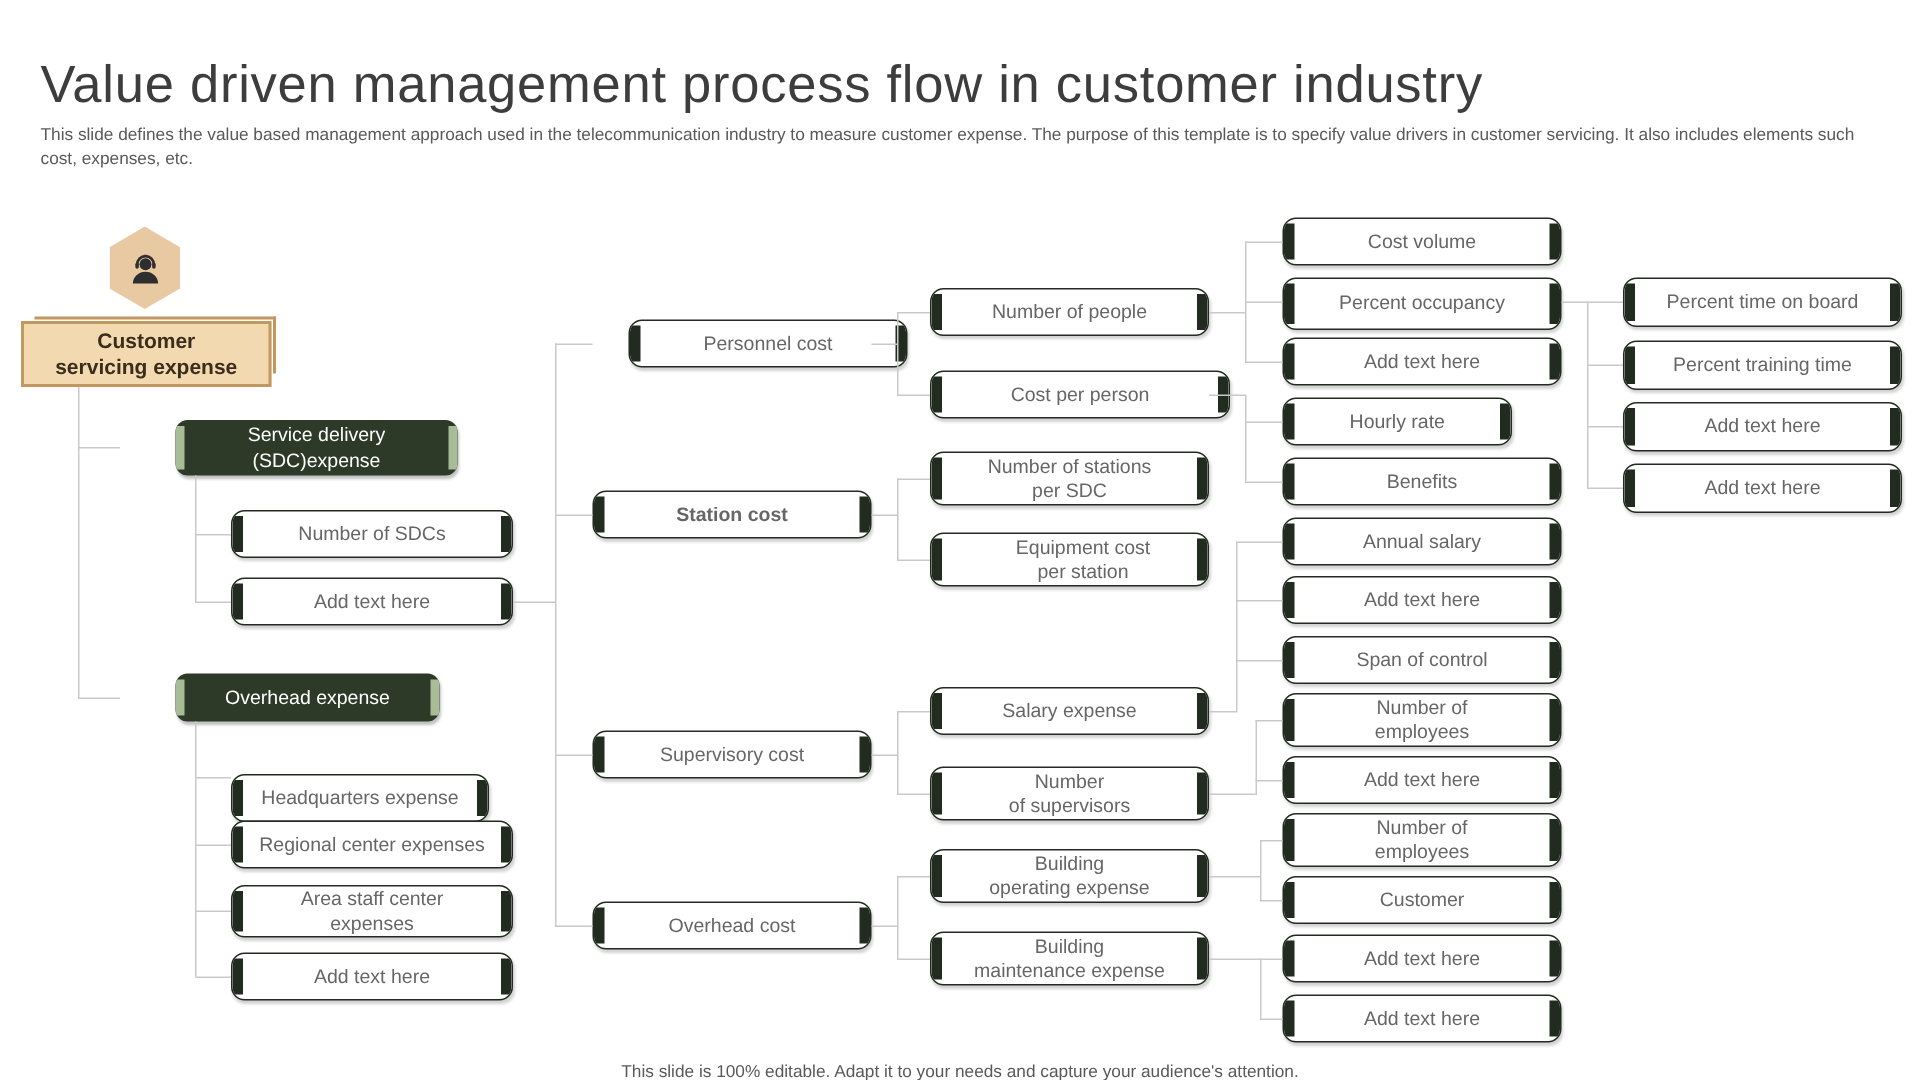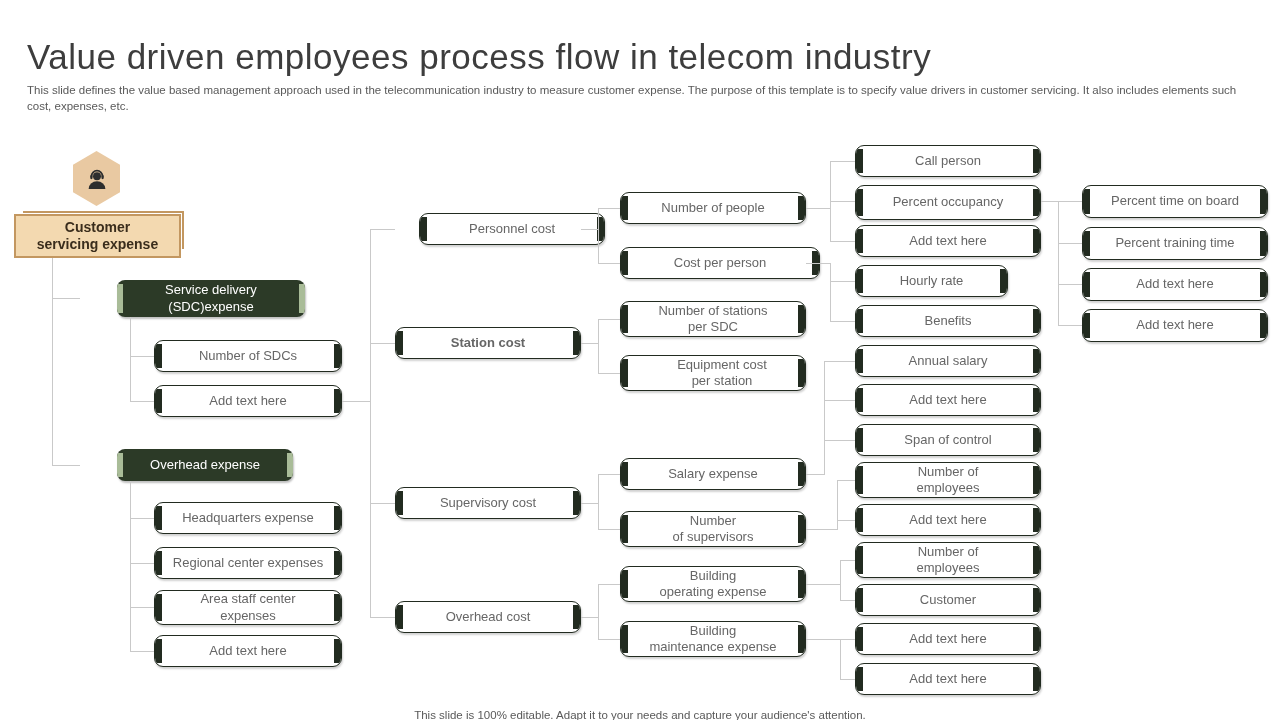--- a/index.html
+++ b/index.html
@@ -62,21 +62,21 @@
   .hexagon{
     position:absolute;left:73px;top:151px;width:47px;height:55px;
     background:var(--hex_fill);
     clip-path:polygon(50% 0,100% 25%,100% 75%,50% 100%,0 75%,0 25%);
     display:flex;align-items:center;justify-content:center;
   }
 </style>
 </head>
 <body>
 
-<h1 class="slide-title">Value driven employees process flow in telecom industry</h1>
+<h1 class="slide-title">Value driven management process flow in customer industry</h1>
 <p class="slide-subtitle">This slide defines the value based management approach used in the telecommunication industry to measure customer expense. The purpose of this template is to specify value drivers in customer servicing. It also includes elements such cost, expenses, etc.</p>
 
 <div id="diagram-layer">
   <div class="hexagon">
     <svg width="28" height="28" viewBox="0 0 24 24">
       <circle cx="12" cy="9.6" r="3.4" fill="#2e2e2e"></circle>
       <path d="M4.8 20.5 a7.2 6.6 0 0 1 14.4 0 z" fill="#2e2e2e"></path>
       <path d="M7.3 9.6 a4.7 4.7 0 0 1 9.4 0" fill="none" stroke="#2e2e2e" stroke-width="1.5"></path>
       <rect x="6.2" y="8.6" width="2" height="3.6" rx="1" fill="#2e2e2e"></rect>
       <rect x="15.8" y="8.6" width="2" height="3.6" rx="1" fill="#2e2e2e"></rect>
@@ -92,21 +92,21 @@
     </div>
     <div class="node node-white" style="left: 154px; top: 340px; width: 188px; height: 32px;">
       <span>Number of SDCs</span>
     </div>
     <div class="node node-white" style="left: 154px; top: 385px; width: 188px; height: 32px;">
       <span>Add text here</span>
     </div>
     <div class="node node-green" style="left: 80px; top: 449px; width: 176px; height: 32px;">
       <span>Overhead expense</span>
     </div>
-    <div class="node node-white" style="left: 154px; top: 502px; width: 188px; height: 32px;">
+    <div class="node node-white" style="left: 154px; top: 516px; width: 172px; height: 32px;">
       <span>Headquarters expense</span>
     </div>
     <div class="node node-white" style="left: 154px; top: 547px; width: 188px; height: 32px;">
       <span>Regional center expenses</span>
     </div>
     <div class="node node-white" style="left: 154px; top: 590px; width: 188px; height: 35px;">
       <span>Area staff center
 expenses</span>
     </div>
     <div class="node node-white" style="left: 154px; top: 635px; width: 188px; height: 32px;">
@@ -147,21 +147,21 @@
     </div>
     <div class="node node-white" style="left: 620px; top: 566px; width: 186px; height: 36px;">
       <span>Building
 operating expense</span>
     </div>
     <div class="node node-white" style="left: 620px; top: 621px; width: 186px; height: 36px;">
       <span>Building
 maintenance expense</span>
     </div>
     <div class="node node-white" style="left: 855px; top: 145px; width: 186px; height: 32px;">
-      <span>Call person</span>
+      <span>Cost volume</span>
     </div>
     <div class="node node-white" style="left: 855px; top: 185px; width: 186px; height: 35px;">
       <span>Percent occupancy</span>
     </div>
     <div class="node node-white" style="left: 855px; top: 225px; width: 186px; height: 32px;">
       <span>Add text here</span>
     </div>
     <div class="node node-white" style="left: 855px; top: 265px; width: 153px; height: 32px;">
       <span>Hourly rate</span>
     </div>

